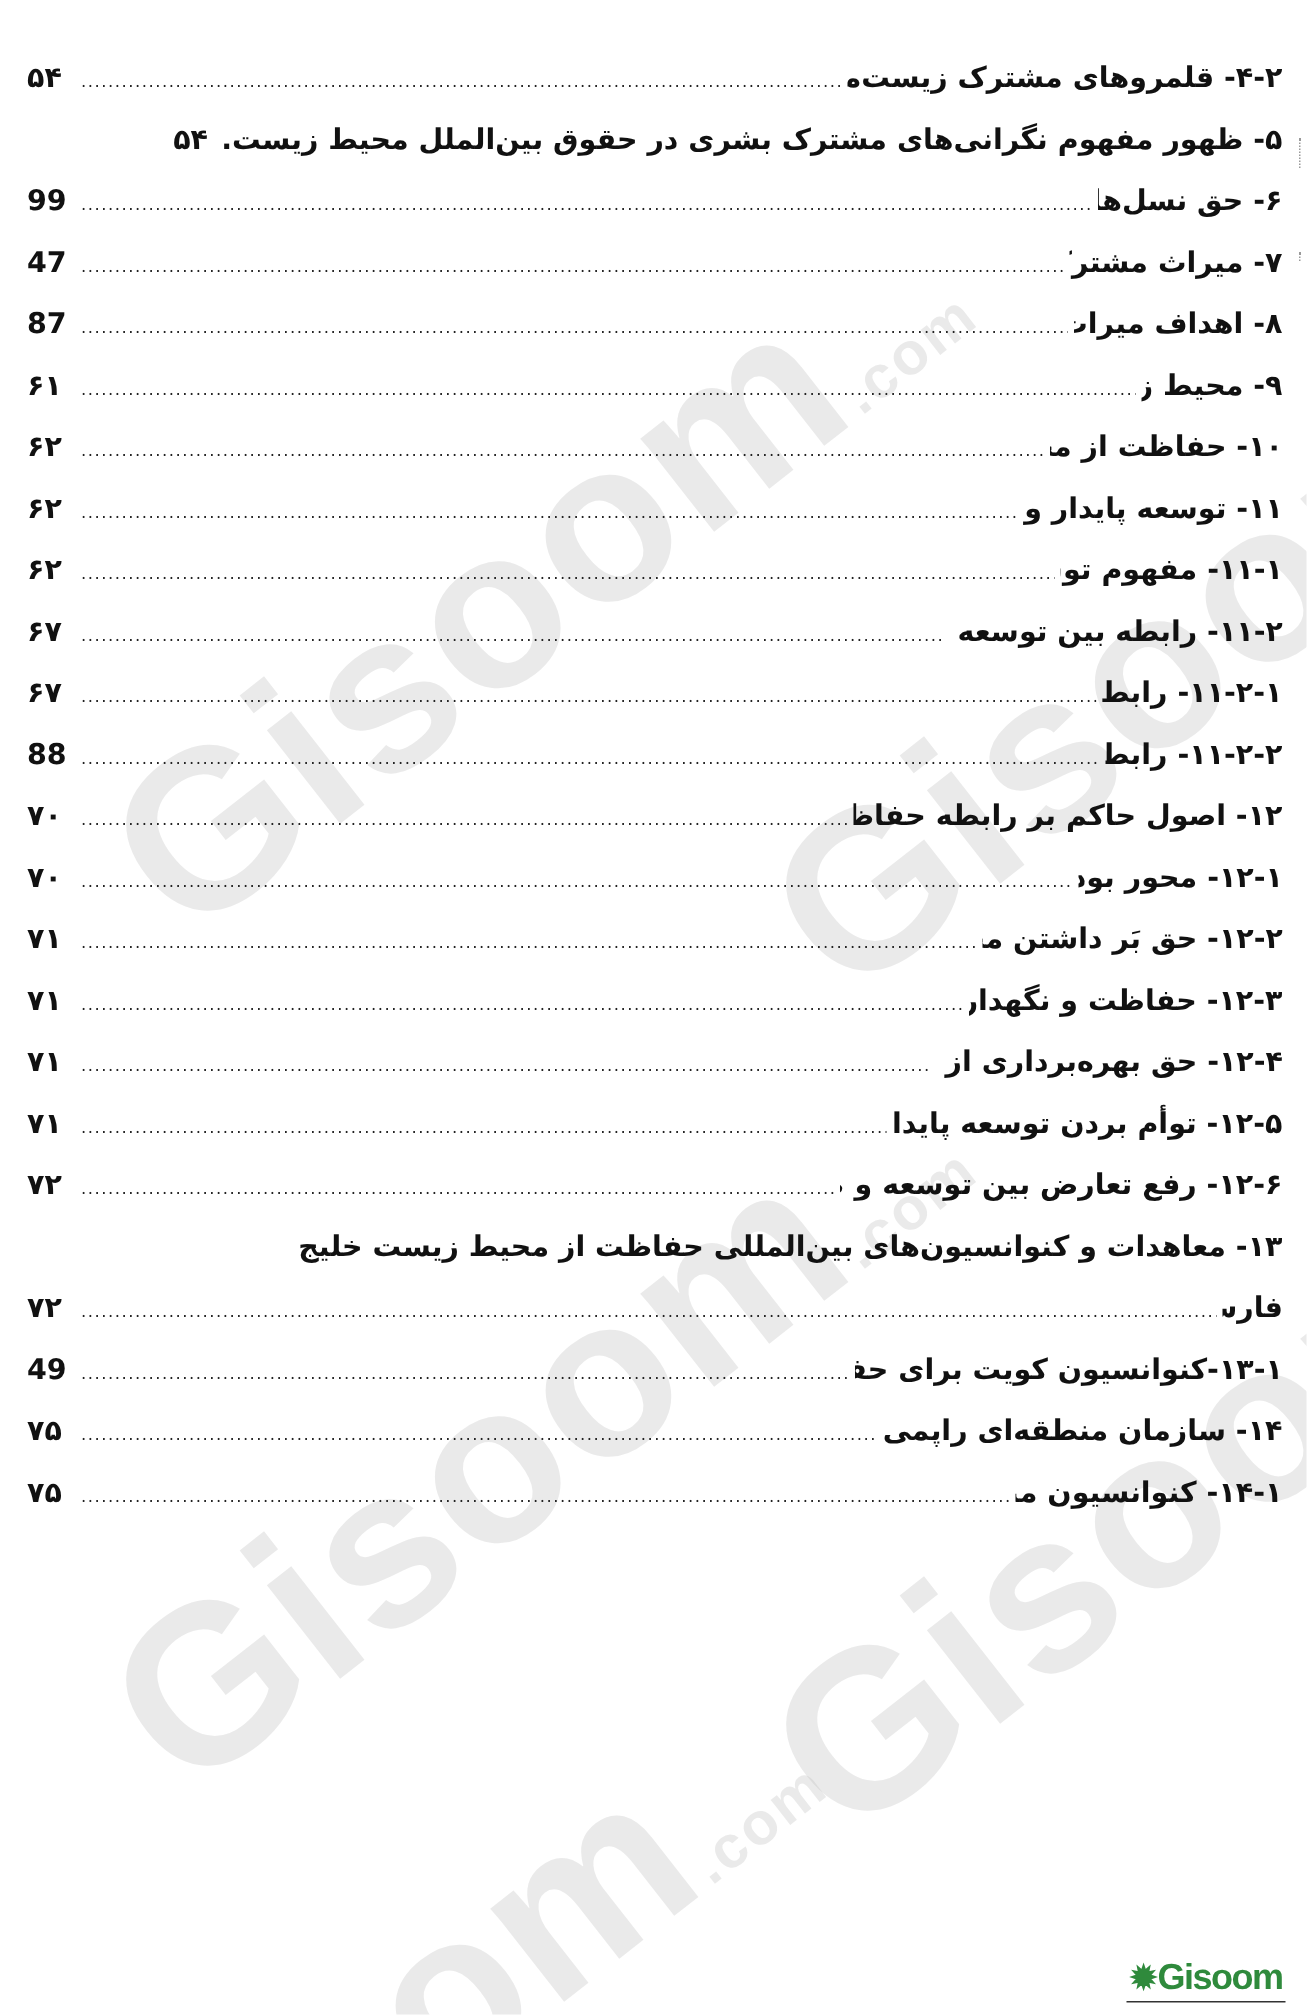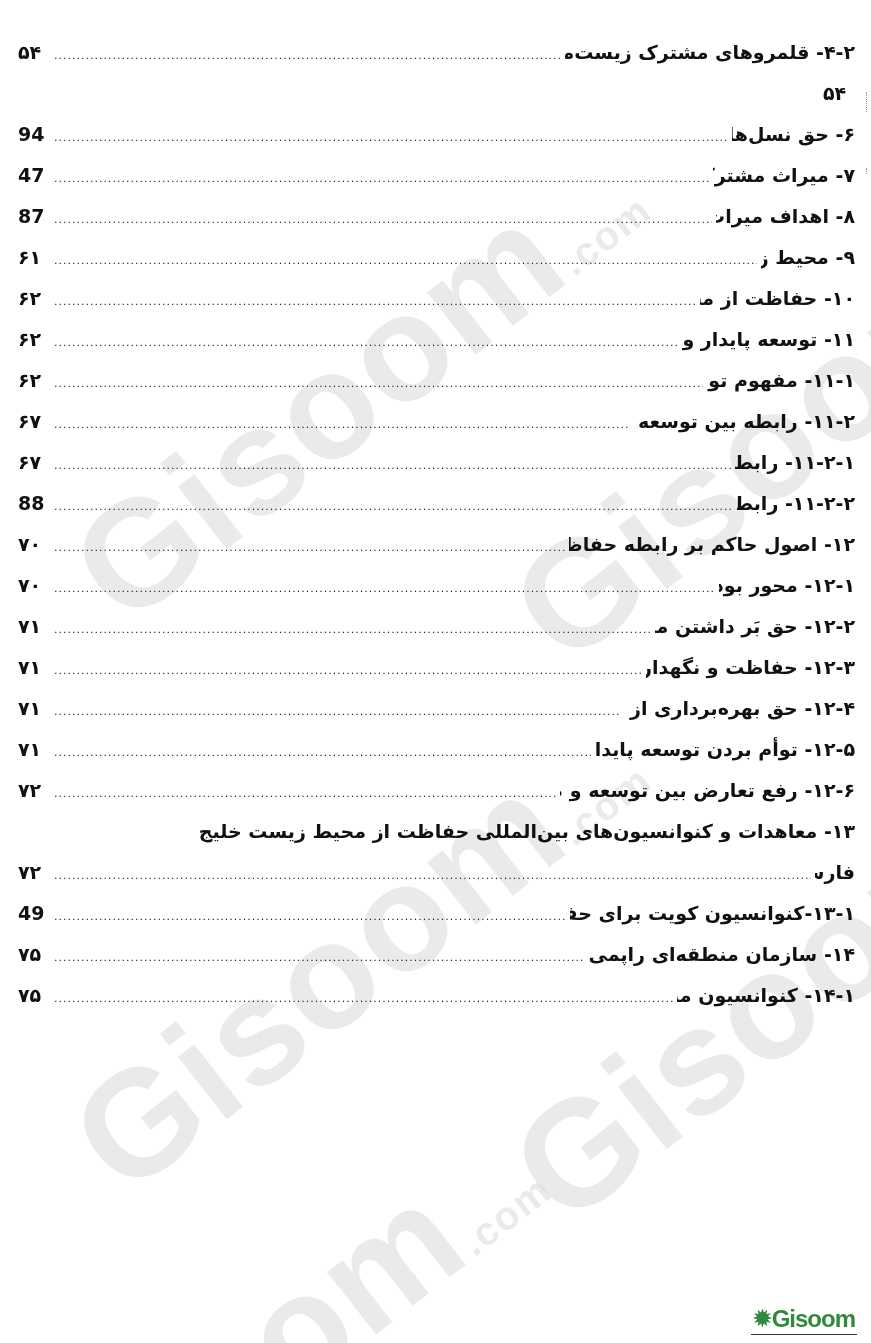--- a/index.html
+++ b/index.html
@@ -129,26 +129,27 @@
 <div class="stray-mark" style="top:92px; height:20px;"></div>
 <div class="stray-mark" style="top:168px; height:6px;"></div>
 
 <div class="toc">
   <div class="toc-row">
     <span class="title">۴-۲- قلمروهای مشترک زیست‌محیطی در پیوند با حاکمیت‌های ملی</span>
     <span class="leader"></span>
     <span class="page">۵۴</span>
   </div>
   <div class="toc-row">
+    <span class="title">۵- ظهور مفهوم نگرانی‌های مشترک بشری در حقوق بین‌الملل محیط زیست.</span>
     <span class="page">۵۴</span>
   </div>
   <div class="toc-row">
     <span class="title">۶- حق نسل‌های آینده</span>
     <span class="leader"></span>
-    <span class="page">94</span>
+    <span class="page">99</span>
   </div>
   <div class="toc-row">
     <span class="title">۷- میراث مشترک بشریت</span>
     <span class="leader"></span>
     <span class="page">47</span>
   </div>
   <div class="toc-row">
     <span class="title">۸- اهداف میراث مشترک</span>
     <span class="leader"></span>
     <span class="page">87</span>

